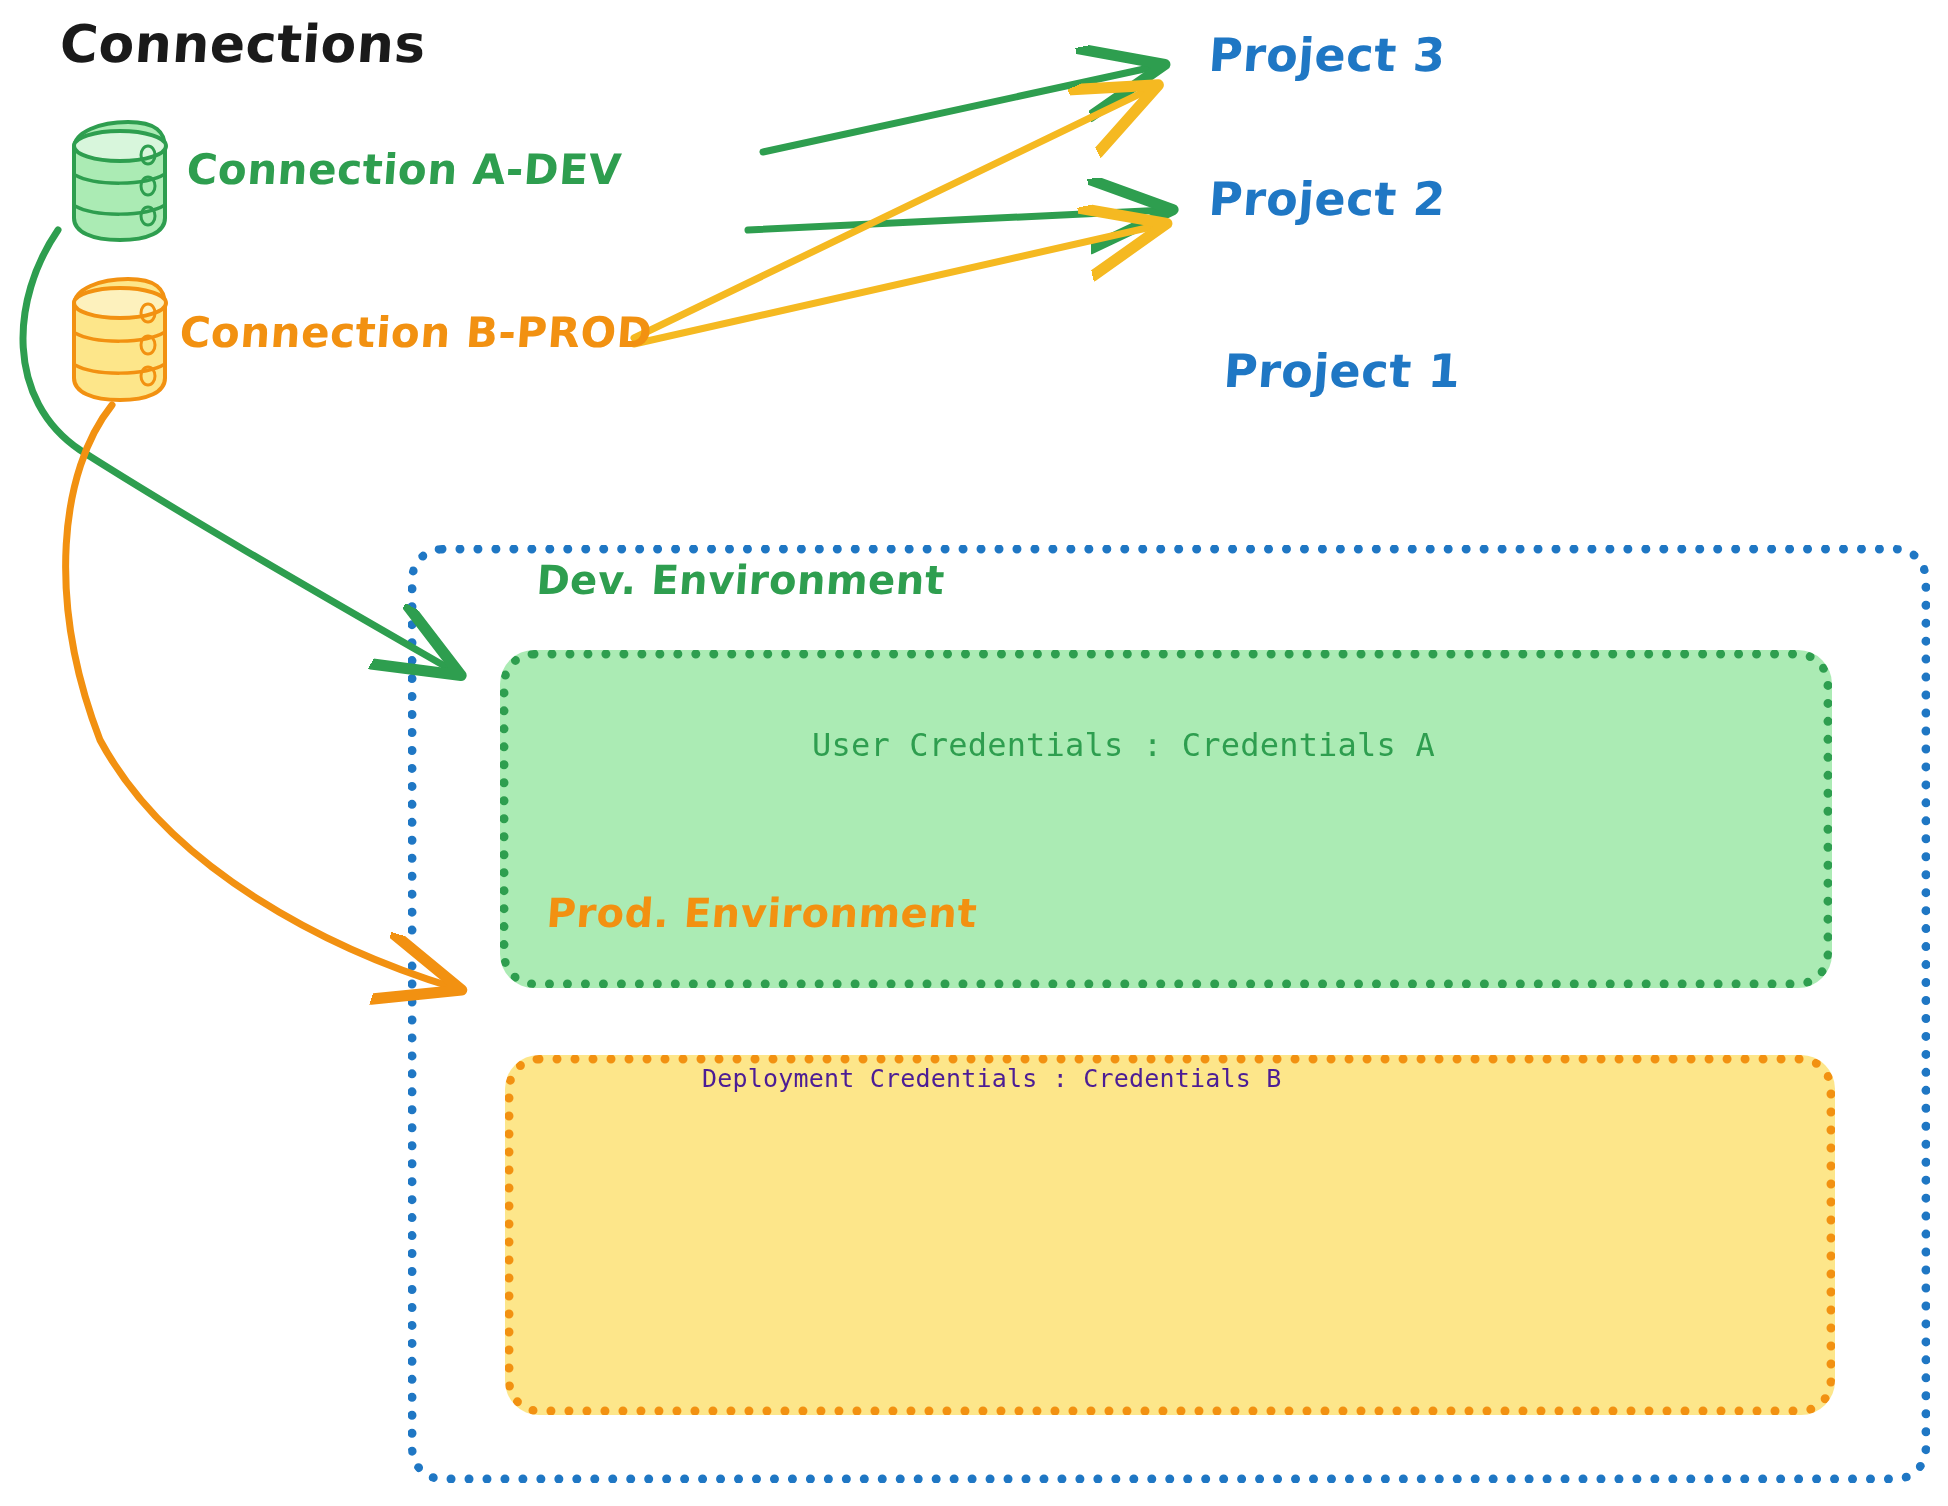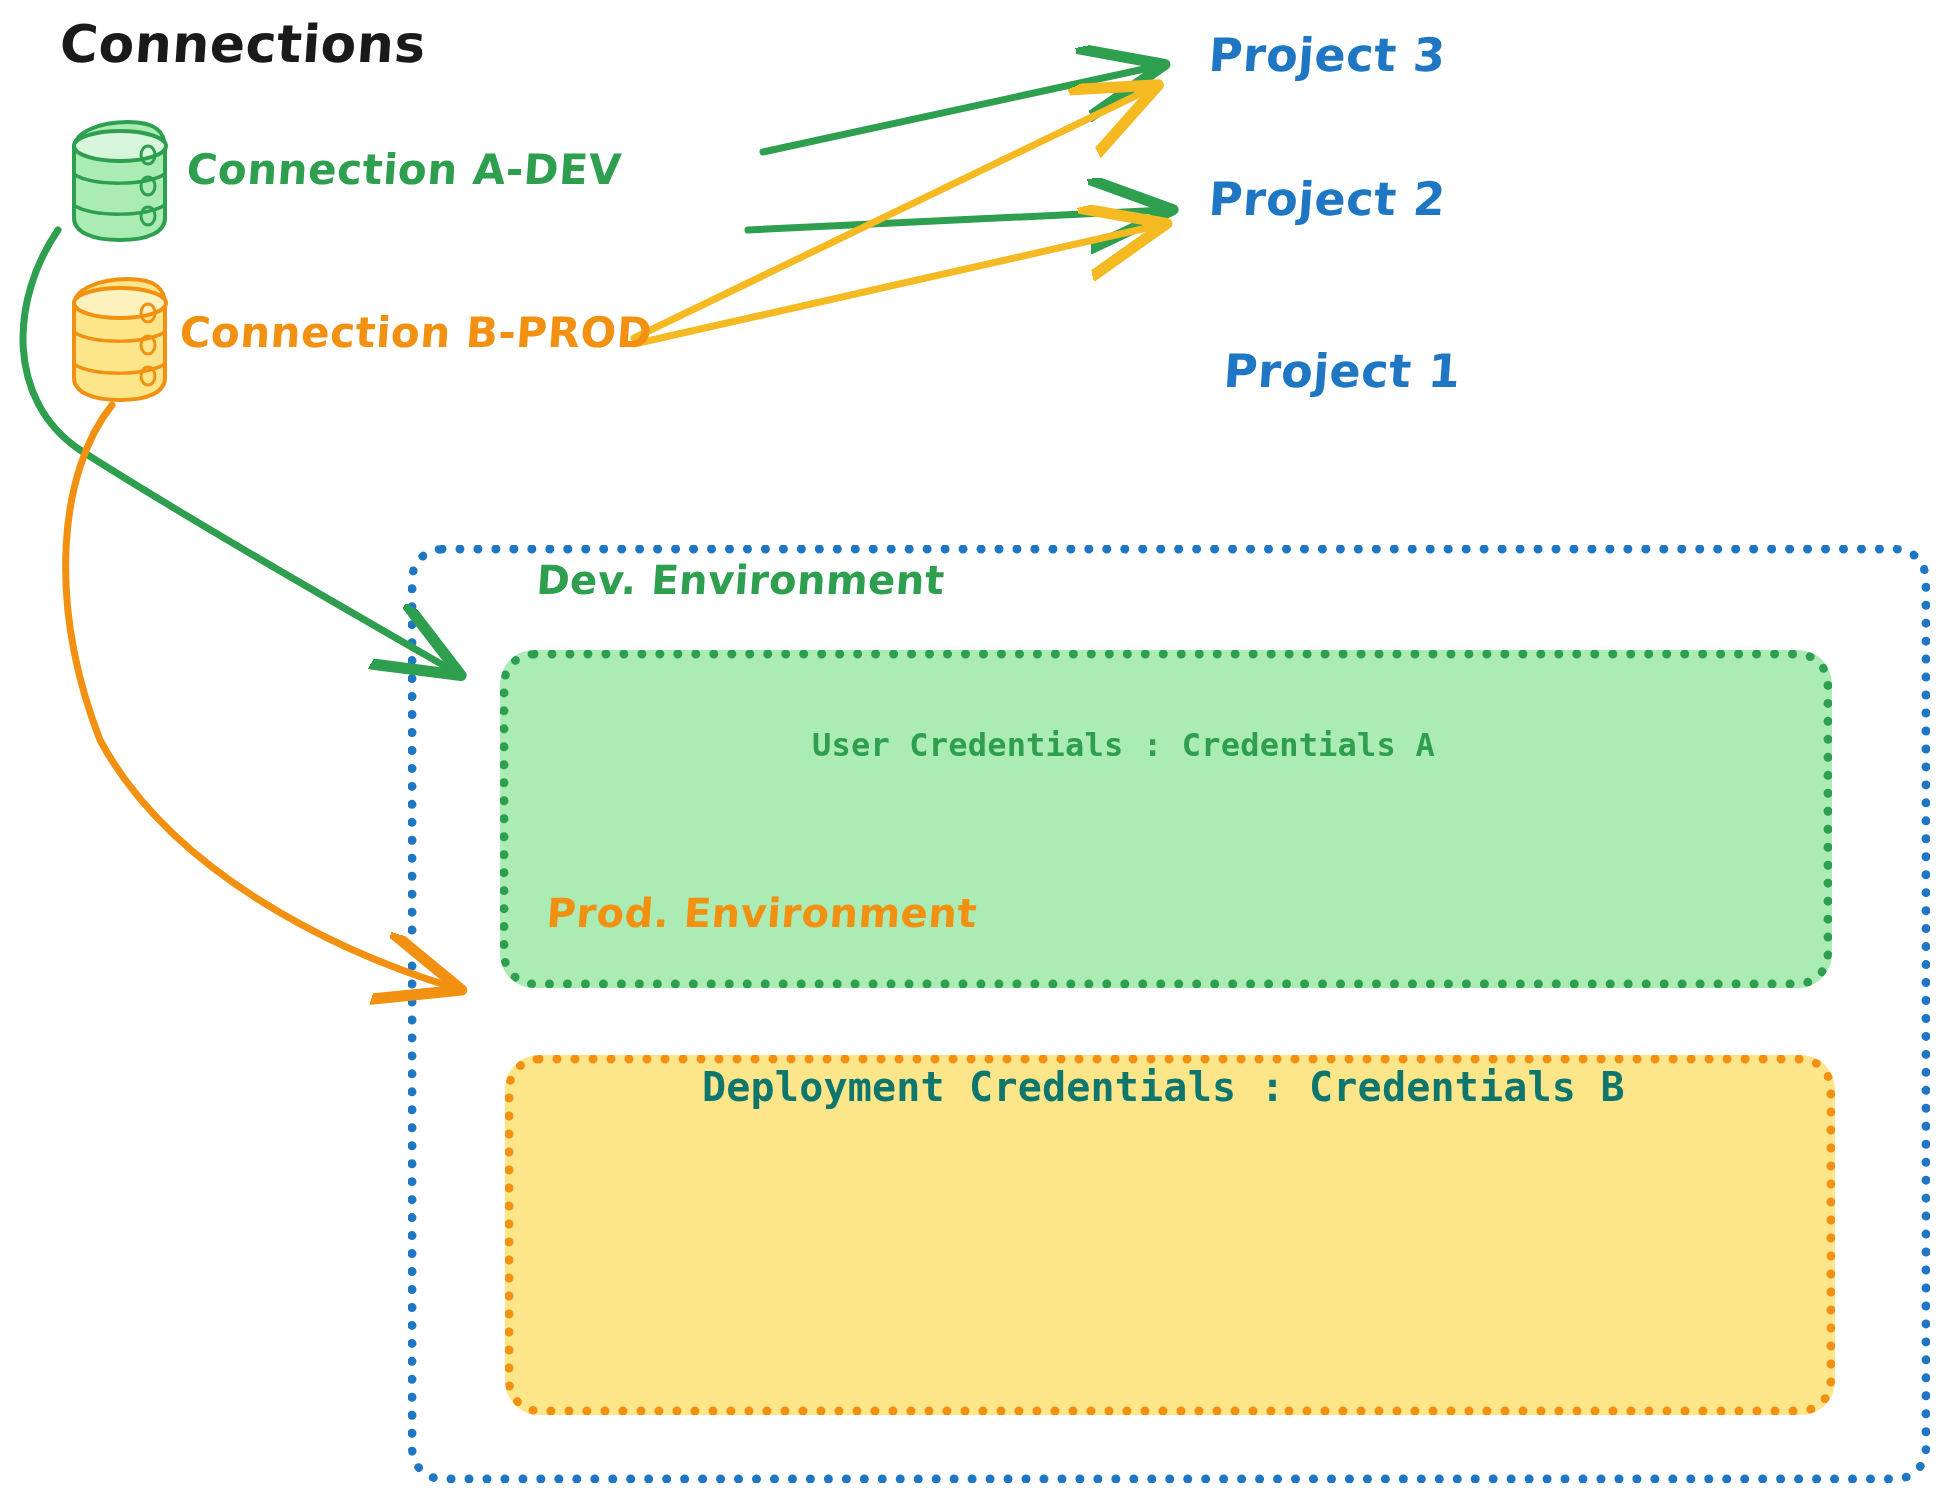--- a/index.html
+++ b/index.html
@@ -5,35 +5,35 @@
   html,body{margin:0;padding:0;background:#ffffff;}
   body{width:1948px;height:1506px;overflow:hidden;
        font-family:"DejaVu Sans",sans-serif;}
   #stage{position:relative;width:1948px;height:1506px;background:#fff;}
   svg.layer{position:absolute;left:0;top:0;width:1948px;height:1506px;overflow:visible;}
   .lbl{position:absolute;white-space:pre;}
 
   
   .hand{font-family:"DejaVu Sans",sans-serif;font-weight:700;
         letter-spacing:.5px;transform:skewX(-4deg);transform-origin:left bottom;}
-  .mono{font-family:"DejaVu Sans Mono",monospace;font-weight:700;letter-spacing:.2px;}
+  .mono{font-family:"DejaVu Sans Mono",monospace;font-weight:400;letter-spacing:.2px;}
 
   #title-connections{left:58px;top:14px;font-size:52px;color:#1a1a1a;}
   #conn-a-label{left:185px;top:145px;font-size:42px;color:#2e9e4f;}
   #conn-b-label{left:178px;top:308px;font-size:42px;color:#f29111;}
 
   .proj{color:#1f77c4;font-size:46px;}
   #proj3{left:1207px;top:28px;}
   #proj2{left:1207px;top:172px;}
   #proj1{left:1222px;top:344px;}
 
   #dev-title{left:535px;top:557px;font-size:40px;color:#2e9e4f;}
   #prod-title{left:545px;top:890px;font-size:40px;color:#f29111;}
   #dev-creds{left:812px;top:726px;font-size:32px;color:#2e9e4f;}
-  #prod-creds{left:702px;top:1064px;font-size:40px;color:#0f766e;}
+  #prod-creds{left:702px;top:1064px;font-size:25px;color:#4c1d95;}
 
   
   .dotbox{position:absolute;box-sizing:border-box;}
   #project1-container{left:408px;top:545px;width:1522px;height:938px;
     border:9px dotted #1f77c4;border-radius:34px;background:transparent;}
   #dev-env-box{left:500px;top:650px;width:1332px;height:338px;
     border:9px dotted #2e9e4f;border-radius:34px;background:#abebb4;}
   #prod-env-box{left:505px;top:1055px;width:1330px;height:360px;
     border:9px dotted #f29111;border-radius:34px;background:#fde68a;}
 </style>

